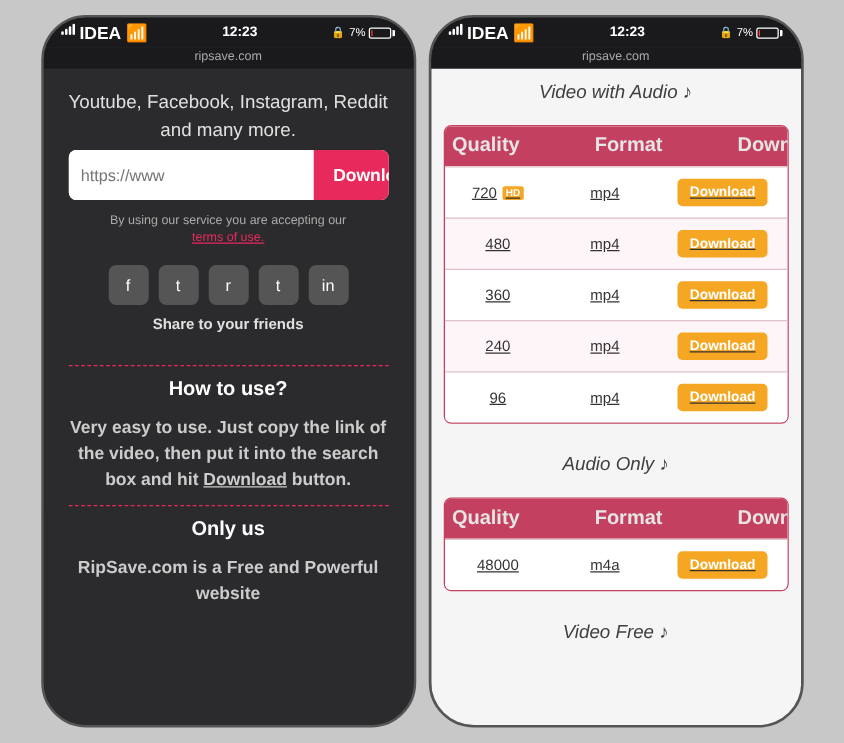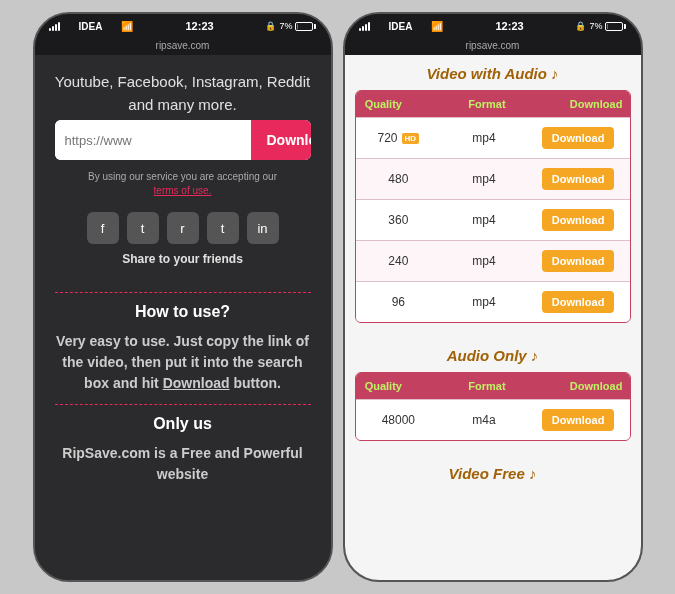--- a/index.html
+++ b/index.html
@@ -40,23 +40,23 @@
       padding: 4px 14px;
       font-size: 10px;
       color: #fff;
       height: 24px;
       flex-shrink: 0;
     }
 
     .status-left {
       display: flex;
       align-items: flex-start;
-      gap: 19px;
+      gap: 4px;
       font-weight: 600;
-      font-size: 10px;
+      font-size: 14px;
     }
 
     .signal-bars {
       display: flex;
       gap: 1px;
       align-items: flex-end;
       height: 10px;
     }
 
     .signal-bar {
@@ -248,39 +248,39 @@
     .phone-right .screen {
       background: #f5f5f5;
       color: #333;
       overflow-y: auto;
     }
 
     .section-header {
       text-align: center;
       font-size: 15px;
       font-style: italic;
-      font-weight: 700;
-      color: #a16207;
-      padding: 10px 0 8px;
+      font-weight: 400;
+      color: #404040;
+      padding: 10px 0 18px;
     }
 
     .download-table {
       width: calc(100% - 20px);
       margin: 0 10px 14px;
       border-radius: 6px;
       overflow: hidden;
       border: 1.5px solid #c44060;
     }
 
     .table-header {
       display: grid;
       grid-template-columns: 1fr 1fr 1.2fr;
       background: #c44060;
-      color: #bef264;
-      font-size: 11px;
+      color: #e5e5e5;
+      font-size: 16px;
       font-weight: 700;
       gap: 48px;
     }
 
     .table-header-cell {
       padding: 7px 6px;
       text-align: center;
     }
 
     .table-row {
@@ -293,20 +293,21 @@
 
     .table-row:nth-child(odd) {
       background: #fdf5f7;
     }
 
     .table-cell {
       padding: 7px 6px;
       text-align: center;
       font-size: 12px;
       color: #333;
+      text-decoration: underline;
     }
 
     .quality-cell {
       display: flex;
       align-items: center;
       justify-content: center;
       gap: 4px;
     }
 
     .hd-badge {

